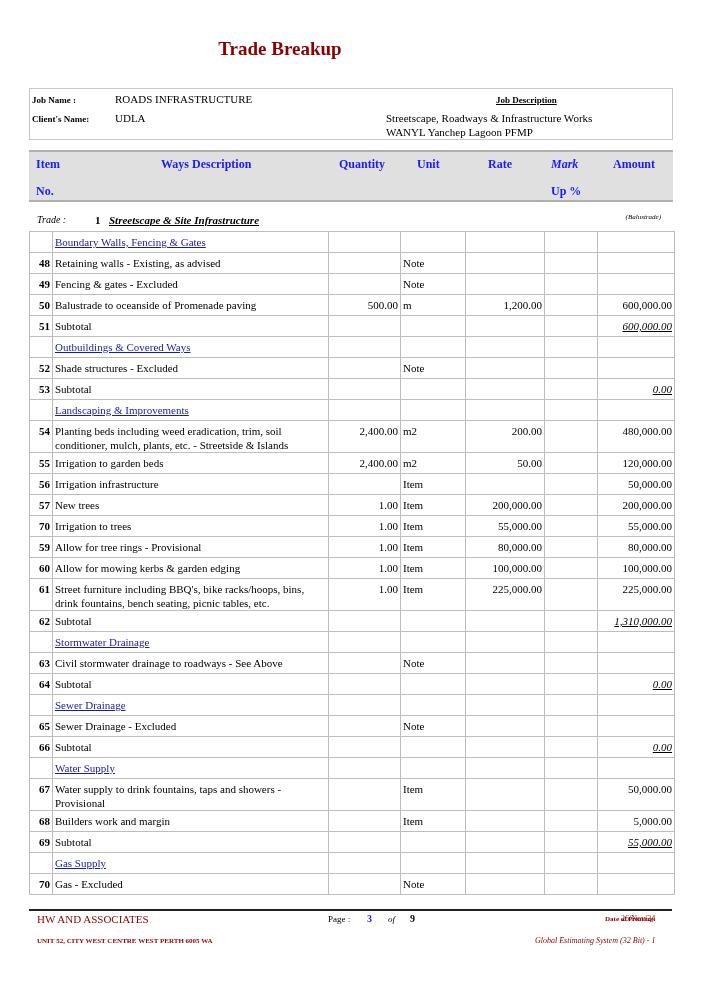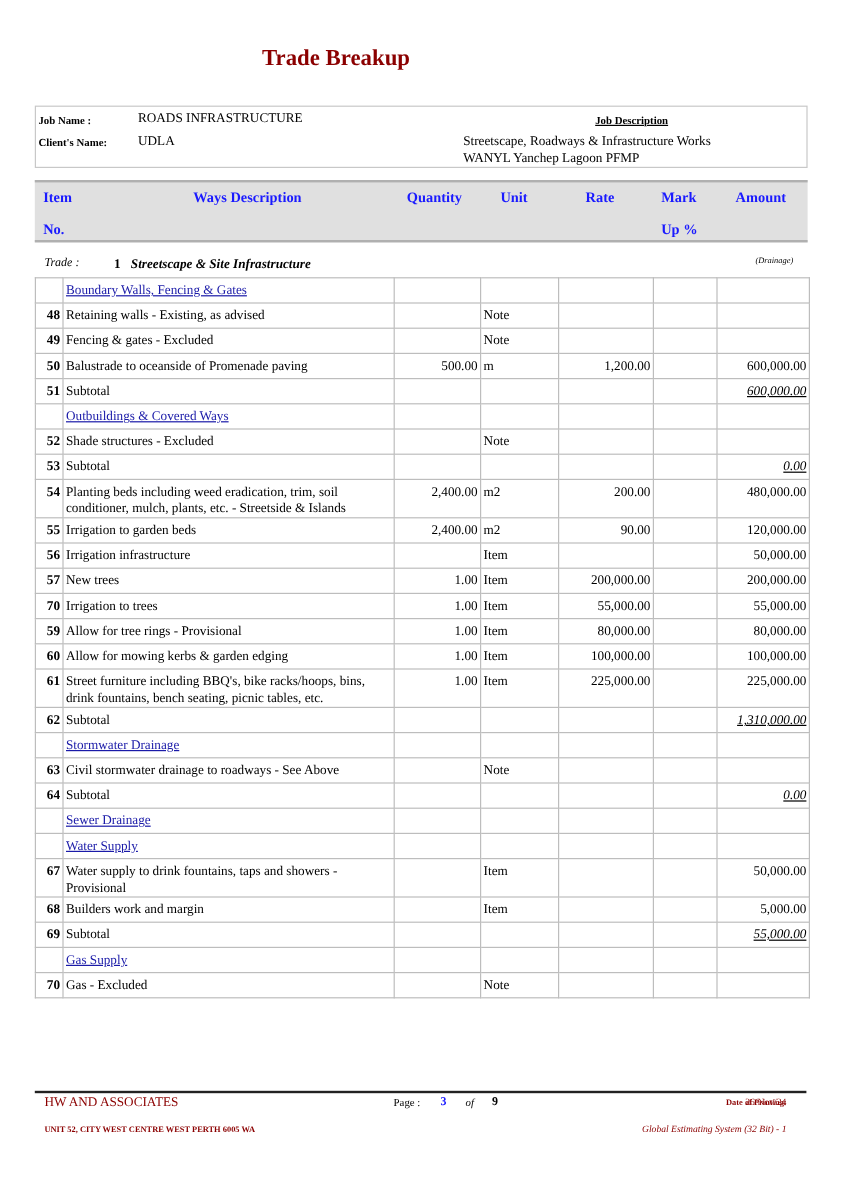--- a/index.html
+++ b/index.html
@@ -7,21 +7,21 @@
   .title { position: absolute; top: 38px; left: 0; width: 560px; text-align: center; font-size: 19px; font-weight: bold; color: #8b0000; }
   .jobbox { position: absolute; top: 88px; left: 29px; width: 644px; height: 52px; border: 1px solid #c8c8c8; box-sizing: border-box; }
   .jl { position: absolute; font-size: 9px; font-weight: bold; }
   .jv { position: absolute; font-size: 11px; }
   .jd { position: absolute; font-size: 11px; }
   .hdr { position: absolute; top: 150px; left: 29px; width: 644px; height: 52px; background: #e0e0e0; border-top: 2px solid #b0b0b0; border-bottom: 2px solid #b0b0b0; box-sizing: border-box; }
   .hc { position: absolute; font-size: 12px; font-weight: bold; color: #1a1aff; }
   .trade { position: absolute; top: 206px; left: 29px; width: 644px; height: 26px; }
   .trade .lbl { position: absolute; left: 8px; top: 8px; font-size: 10px; font-style: italic; }
   .trade .num { position: absolute; left: 66px; top: 8px; font-size: 11px; font-weight: bold; }
-  .trade .name { position: absolute; left: 80px; top: 8px; font-size: 11px; font-weight: bold; font-style: italic; }
+  .trade .name { position: absolute; left: 80px; top: 8px; font-size: 11px; font-weight: bold; font-style: italic; text-decoration: underline; }
   .trade .cont { position: absolute; right: 12px; top: 7px; font-size: 7px; font-style: italic; }
   table.grid { position: absolute; top: 231px; left: 29px; width: 645px; border-collapse: collapse; table-layout: fixed; }
   table.grid td { border: 1px solid #bdbdbd; font-size: 11px; vertical-align: top; padding: 3px 2px 0 2px; line-height: 14px; overflow: hidden; }
   table.grid tr { height: 21px; }
   table.grid tr.tall { height: 28px; }
   td.no { text-align: right; font-weight: bold; padding-right: 1px; }
   td.qty, td.rate, td.amt { text-align: right; }
   td.amt { padding-right: 4px; }
   td.sub { font-style: italic; text-decoration: underline; }
   .sec { color: #1a1aa8; text-decoration: underline; }
@@ -52,30 +52,30 @@
   <span class="jd" style="left:356px;top:37px;">WANYL Yanchep Lagoon PFMP</span>
 </div>
 
 <div class="hdr">
   <span class="hc" style="left:7px;top:5px;">Item</span>
   <span class="hc" style="left:7px;top:32px;">No.</span>
   <span class="hc" style="left:132px;top:5px;">Ways Description</span>
   <span class="hc" style="left:310px;top:5px;">Quantity</span>
   <span class="hc" style="left:388px;top:5px;">Unit</span>
   <span class="hc" style="left:459px;top:5px;">Rate</span>
-  <span class="hc" style="left:522px;top:5px;">Mark</span>
+  <span class="hc" style="left:522px;top:5px;font-style:italic;">Mark</span>
   <span class="hc" style="left:522px;top:32px;">Up %</span>
   <span class="hc" style="left:584px;top:5px;">Amount</span>
 </div>
 
 <div class="trade">
   <span class="lbl">Trade :</span>
   <span class="num">1</span>
   <span class="name">Streetscape &amp; Site Infrastructure</span>
-  <span class="cont">(Drainage)</span>
+  <span class="cont">(Balustrade)</span>
 </div>
 
 <table class="grid">
   <colgroup>
     <col style="width:23px">
       <col style="width:276px">
       <col style="width:72px">
       <col style="width:65px">
       <col style="width:79px">
       <col style="width:53px">
@@ -147,35 +147,44 @@
       </tr>
       <tr>
         <td class="no">53</td>
         <td class="desc">Subtotal</td>
         <td class="qty"></td>
         <td class="unit"></td>
         <td class="rate"></td>
         <td class="mark"></td>
         <td class="amt sub">0.00</td>
       </tr>
+      <tr>
+        <td class="no"></td>
+        <td class="desc"><span class="sec">Landscaping &amp; Improvements</span></td>
+        <td class="qty"></td>
+        <td class="unit"></td>
+        <td class="rate"></td>
+        <td class="mark"></td>
+        <td class="amt"></td>
+      </tr>
       <tr class="tall">
         <td class="no">54</td>
         <td class="desc">Planting beds including weed eradication, trim, soil conditioner, mulch, plants, etc. - Streetside &amp; Islands</td>
         <td class="qty">2,400.00</td>
         <td class="unit">m2</td>
         <td class="rate">200.00</td>
         <td class="mark"></td>
         <td class="amt">480,000.00</td>
       </tr>
       <tr>
         <td class="no">55</td>
         <td class="desc">Irrigation to garden beds</td>
         <td class="qty">2,400.00</td>
         <td class="unit">m2</td>
-        <td class="rate">90.00</td>
+        <td class="rate">50.00</td>
         <td class="mark"></td>
         <td class="amt">120,000.00</td>
       </tr>
       <tr>
         <td class="no">56</td>
         <td class="desc">Irrigation infrastructure</td>
         <td class="qty"></td>
         <td class="unit">Item</td>
         <td class="rate"></td>
         <td class="mark"></td>
@@ -263,20 +272,38 @@
         <td class="amt sub">0.00</td>
       </tr>
       <tr>
         <td class="no"></td>
         <td class="desc"><span class="sec">Sewer Drainage</span></td>
         <td class="qty"></td>
         <td class="unit"></td>
         <td class="rate"></td>
         <td class="mark"></td>
         <td class="amt"></td>
+      </tr>
+      <tr>
+        <td class="no">65</td>
+        <td class="desc">Sewer Drainage - Excluded</td>
+        <td class="qty"></td>
+        <td class="unit">Note</td>
+        <td class="rate"></td>
+        <td class="mark"></td>
+        <td class="amt"></td>
+      </tr>
+      <tr>
+        <td class="no">66</td>
+        <td class="desc">Subtotal</td>
+        <td class="qty"></td>
+        <td class="unit"></td>
+        <td class="rate"></td>
+        <td class="mark"></td>
+        <td class="amt sub">0.00</td>
       </tr>
       <tr>
         <td class="no"></td>
         <td class="desc"><span class="sec">Water Supply</span></td>
         <td class="qty"></td>
         <td class="unit"></td>
         <td class="rate"></td>
         <td class="mark"></td>
         <td class="amt"></td>
       </tr>

